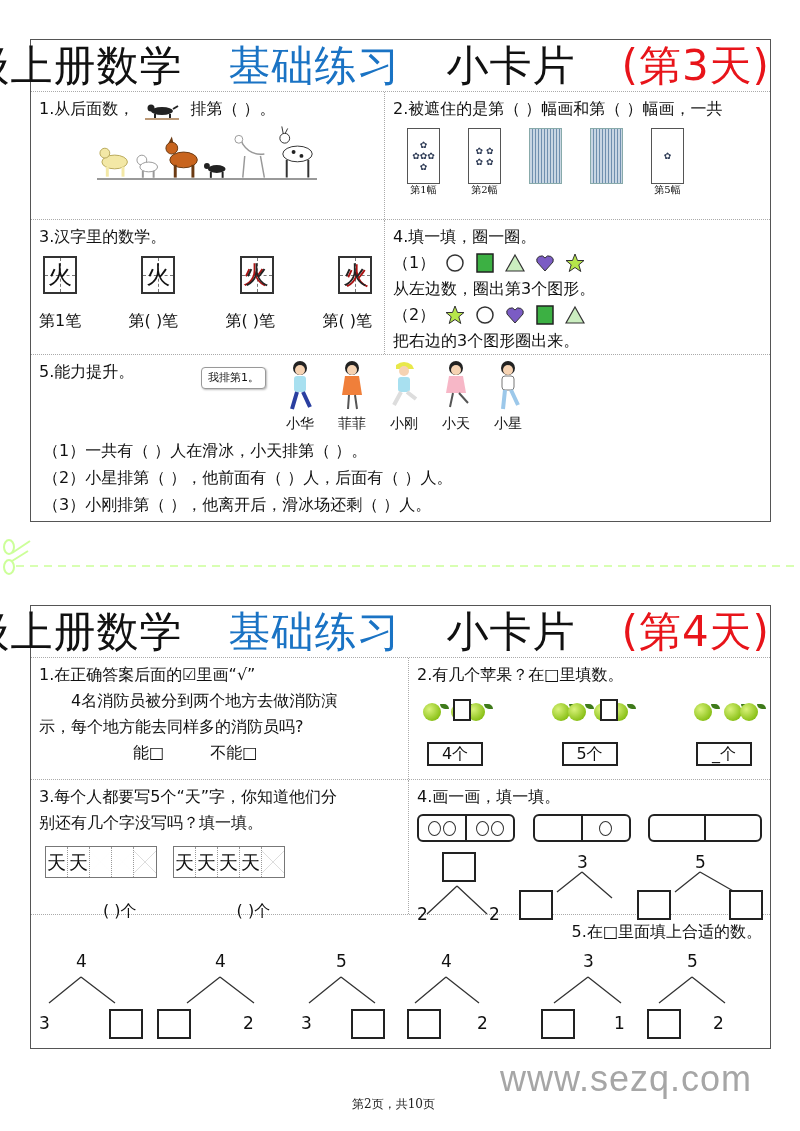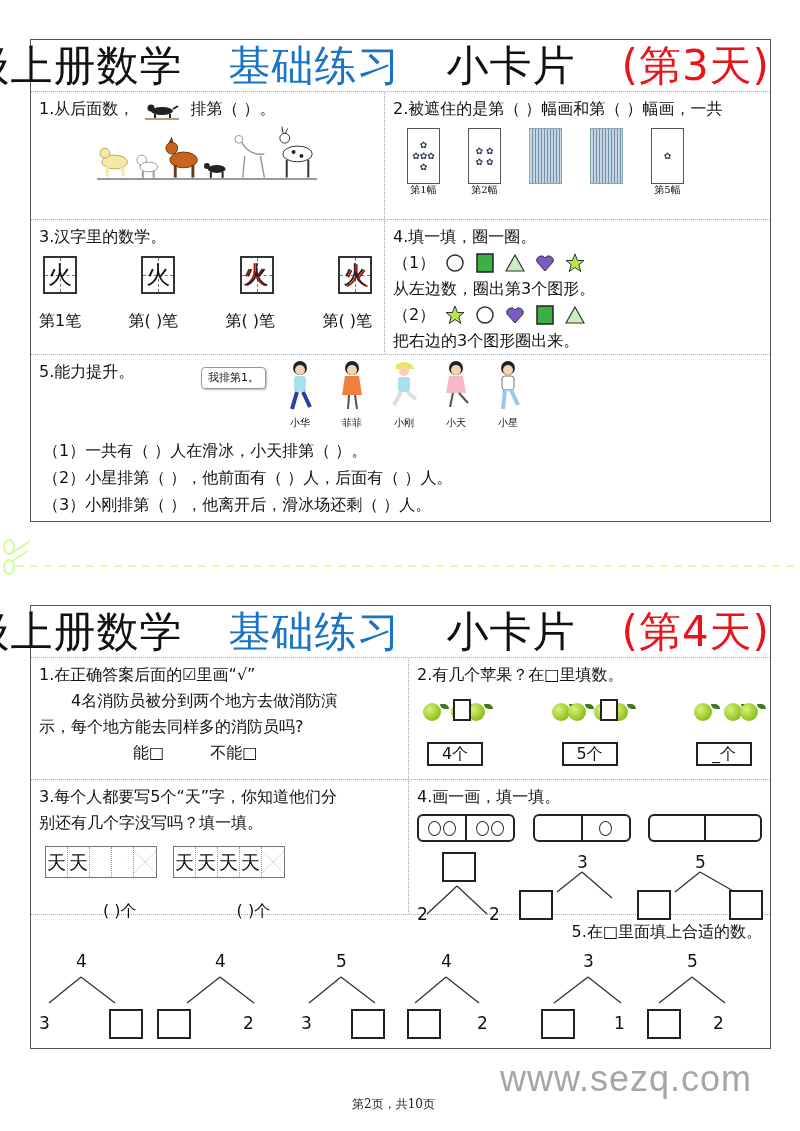--- a/index.html
+++ b/index.html
@@ -46,21 +46,21 @@
   .hanzi-box::after { content: ""; position: absolute; top: 0; bottom: 0; left: 50%; border-left: 1px dashed #777; }
   .hanzi-box span { position: relative; z-index: 1; }
   .stroke-row { display: flex; justify-content: space-between; margin-top: 14px; padding-right: 4px; }
 
   .shape-line { display: flex; align-items: center; gap: 10px; }
   .shape { width: 20px; height: 20px; display: inline-block; }
 
   .skaters { position: absolute; left: 170px; top: 4px; display: flex; align-items: flex-start; }
   .bubble { font-size: 11px; border: 1px solid #999; border-radius: 4px; padding: 2px 6px; margin-top: 8px; margin-right: 8px; background: #fff; box-shadow: 1px 1px 2px #bbb; line-height: 16px; }
   .kid { display: flex; flex-direction: column; align-items: center; width: 52px; }
-  .kid-label { font-size: 10px; line-height: 12px; }
+  .kid-label { font-size: 14px; line-height: 12px; }
   .q5-lines { position: absolute; left: 12px; top: 82px; font-size: 16px; line-height: 27px; }
 
   
   .cutline { position: absolute; left: 0; top: 537px; width: 800px; height: 40px; }
 
   
   .c2r1 { height: 122px; }
   .c2r1 .left { width: 378px; }
   .c2r1 .right { width: 361px; }
   .c2r2 { height: 135px; justify-content: center; }

